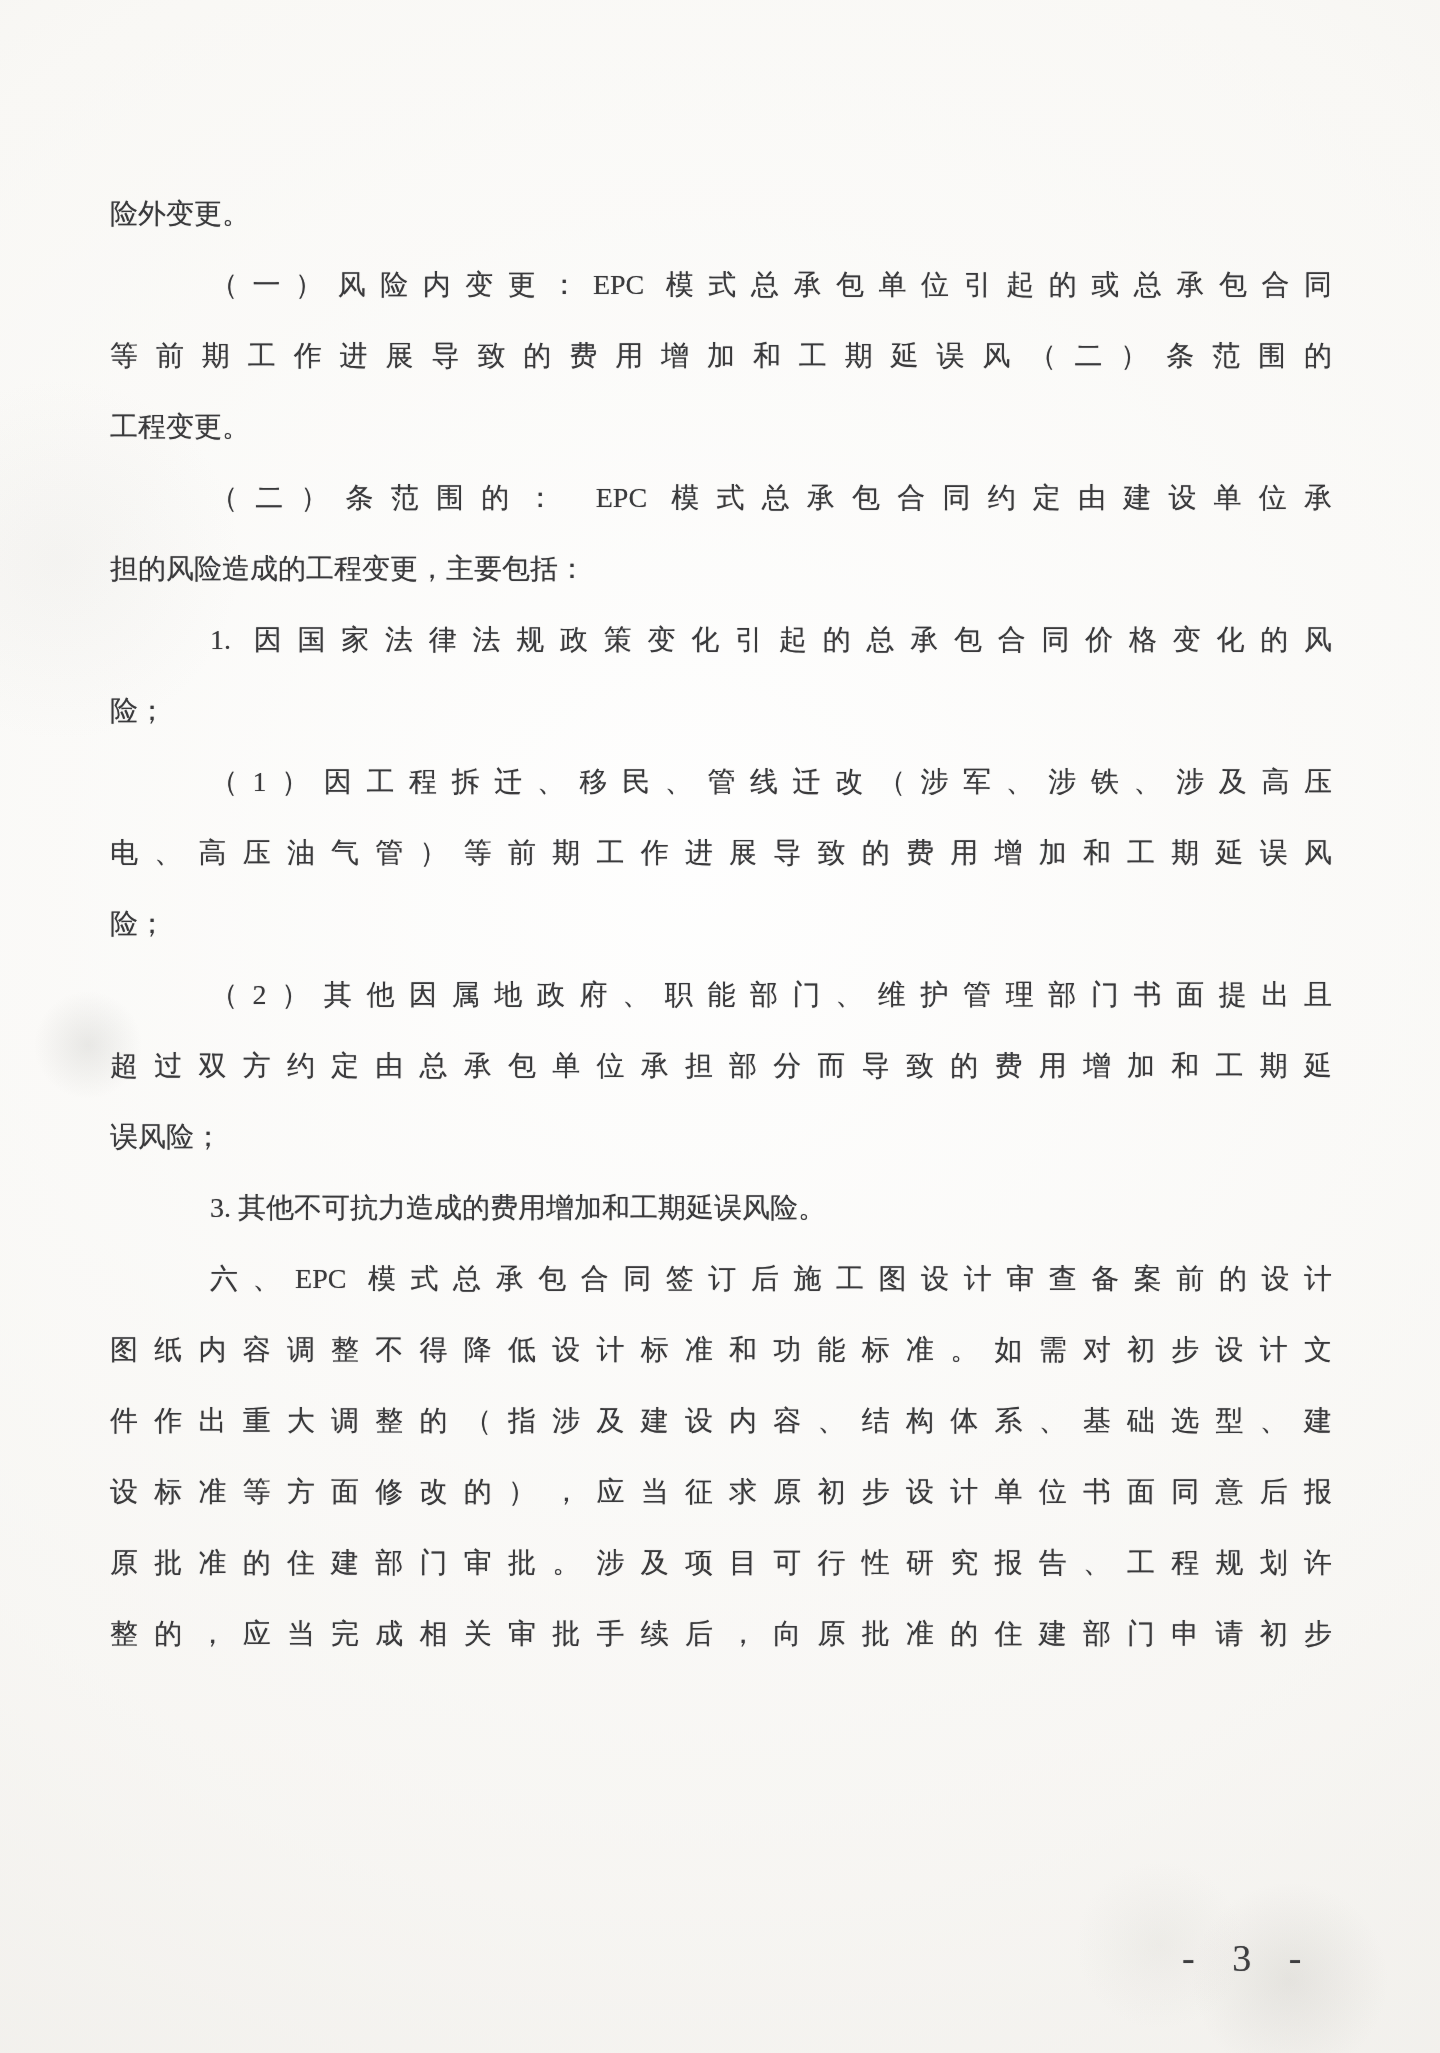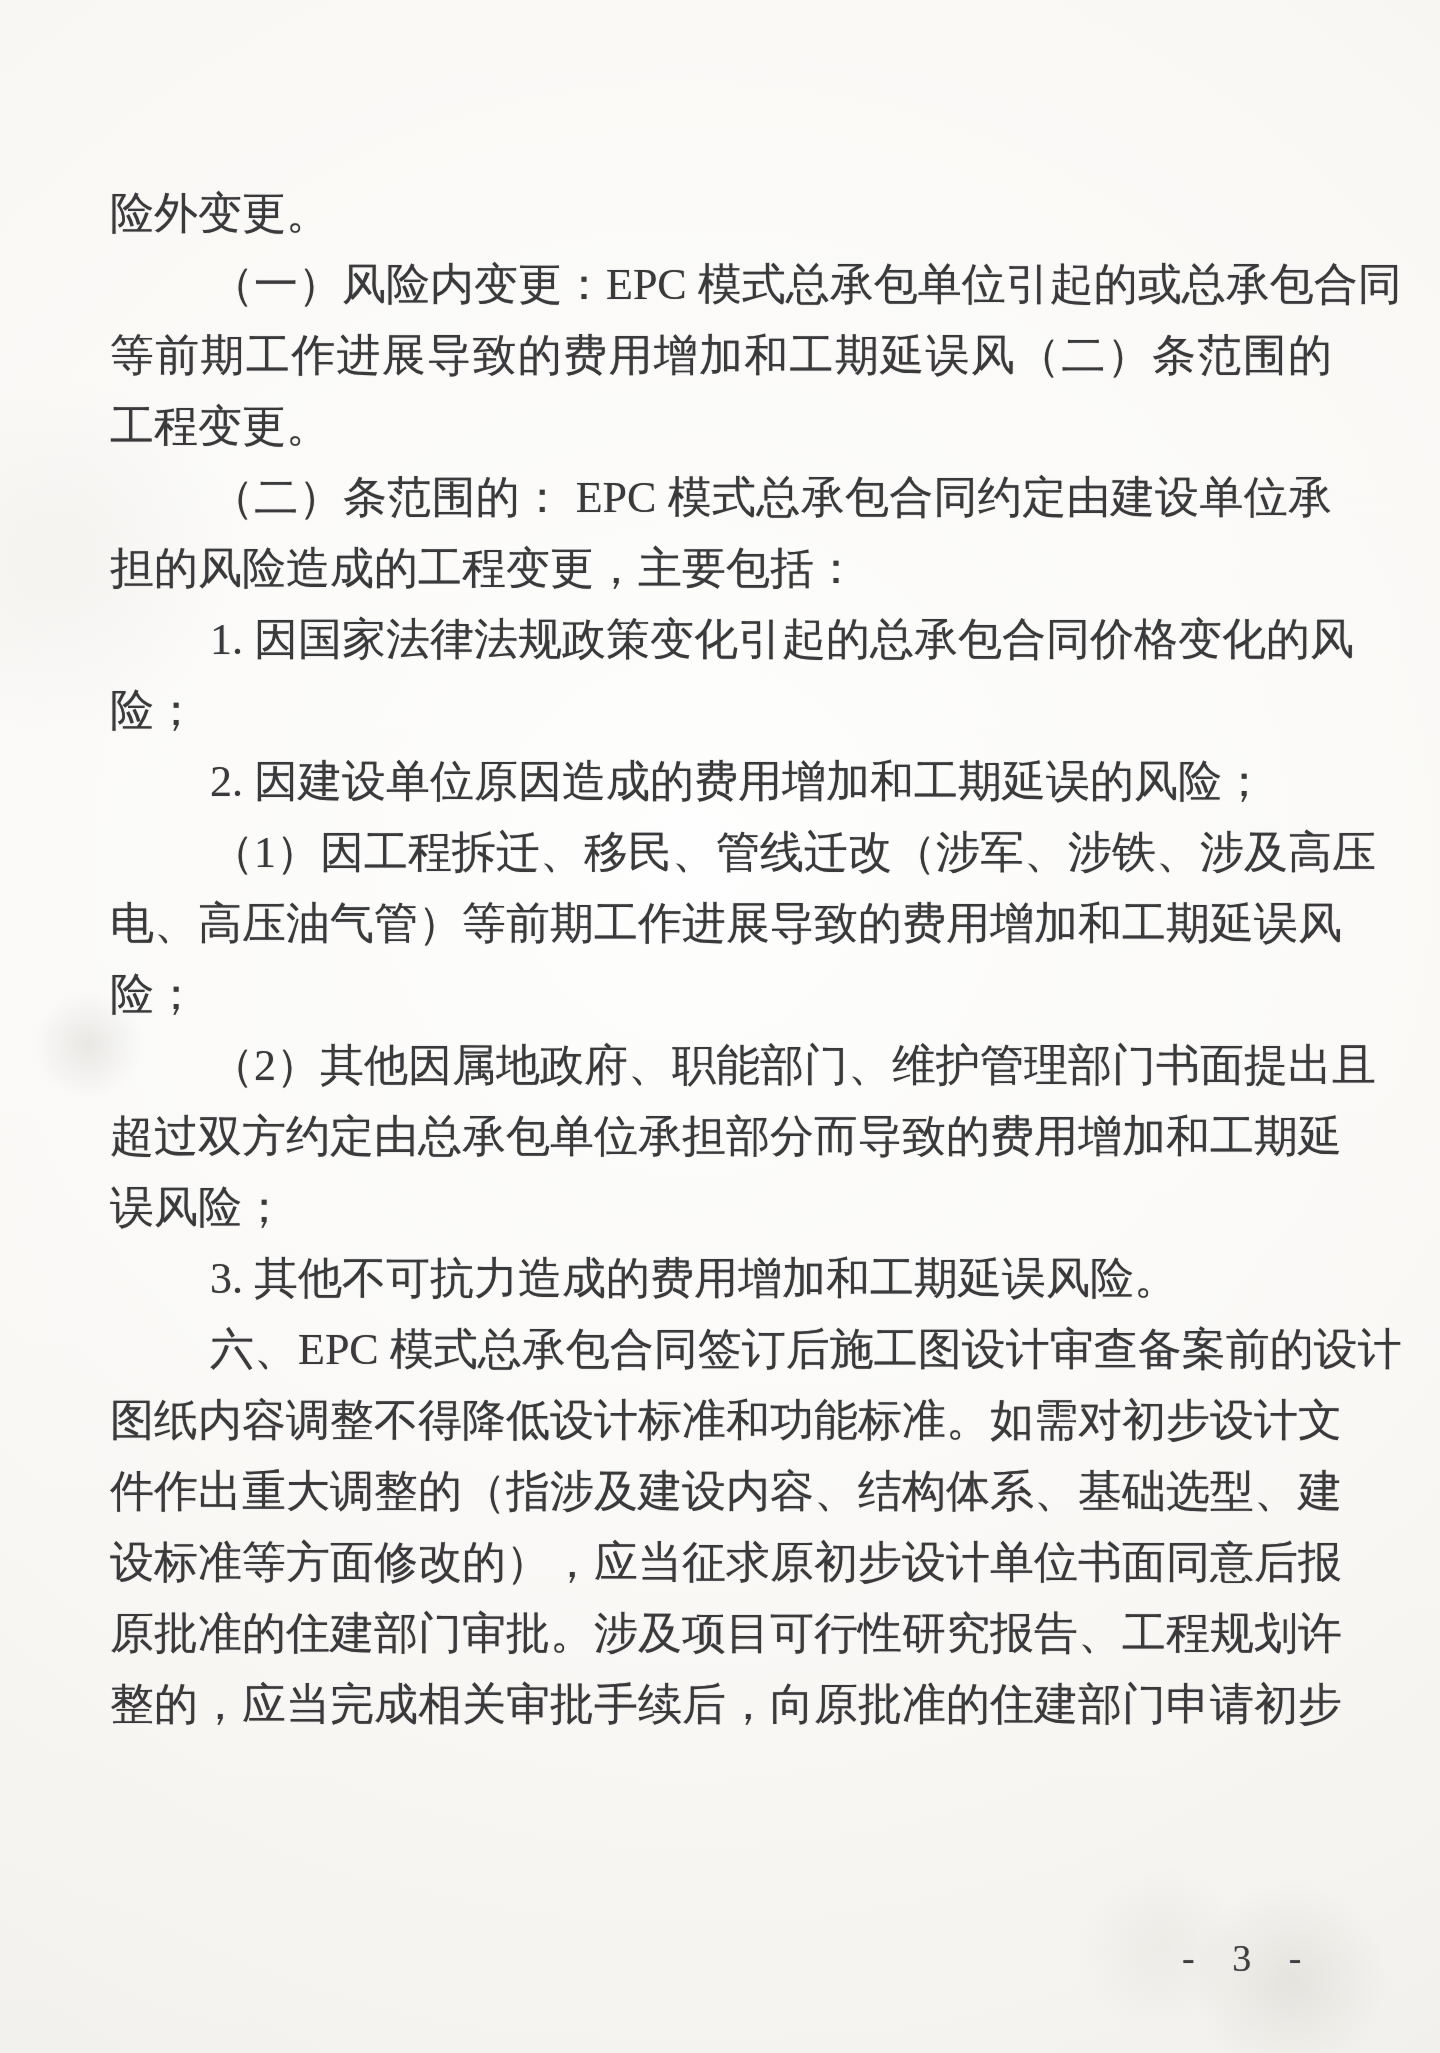--- a/index.html
+++ b/index.html
@@ -36,21 +36,21 @@
   .text-block {
     position: absolute;
     left: 110px;
     top: 178px;
     width: 1222px;
   }
   .line {
     margin: 0;
     height: 71px;
     line-height: 71px;
-    font-size: 44px;
+    font-size: 28px;
     color: #3a3a3c;
     text-shadow: 0 0 1px rgba(70,70,72,0.55);
     white-space: nowrap;
     text-align: justify;
     text-align-last: justify;
     text-justify: inter-character;
   }
   .line.para-end {
     text-align: left;
     text-align-last: left;
@@ -76,21 +76,20 @@
 <div class="page">
   <div class="text-block" id="text-block">
       <p class="line para-end">险外变更。</p>
       <p class="line indent">（一）风险内变更：EPC 模式总承包单位引起的或总承包合同</p>
       <p class="line">等前期工作进展导致的费用增加和工期延误风（二）条范围的</p>
       <p class="line para-end">工程变更。</p>
       <p class="line indent">（二）条范围的： EPC 模式总承包合同约定由建设单位承</p>
       <p class="line para-end">担的风险造成的工程变更，主要包括：</p>
       <p class="line indent">1. 因国家法律法规政策变化引起的总承包合同价格变化的风</p>
       <p class="line para-end">险；</p>
-      <p class="line indent para-end">2. 因建设单位原因造成的费用增加和工期延误的风险；</p>
       <p class="line indent">（1）因工程拆迁、移民、管线迁改（涉军、涉铁、涉及高压</p>
       <p class="line">电、高压油气管）等前期工作进展导致的费用增加和工期延误风</p>
       <p class="line para-end">险；</p>
       <p class="line indent">（2）其他因属地政府、职能部门、维护管理部门书面提出且</p>
       <p class="line">超过双方约定由总承包单位承担部分而导致的费用增加和工期延</p>
       <p class="line para-end">误风险；</p>
       <p class="line indent para-end">3. 其他不可抗力造成的费用增加和工期延误风险。</p>
       <p class="line indent">六、EPC 模式总承包合同签订后施工图设计审查备案前的设计</p>
       <p class="line">图纸内容调整不得降低设计标准和功能标准。如需对初步设计文</p>
       <p class="line">件作出重大调整的（指涉及建设内容、结构体系、基础选型、建</p>

